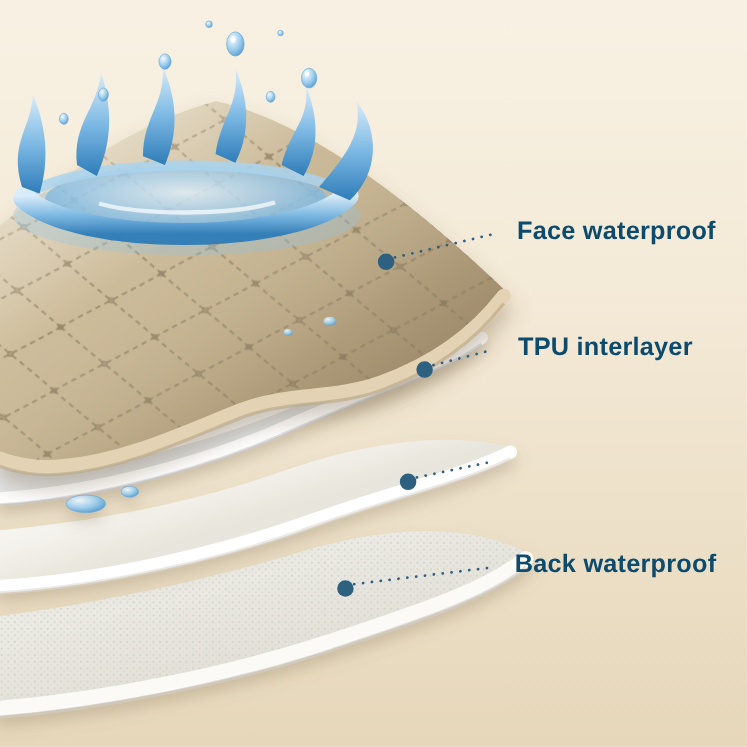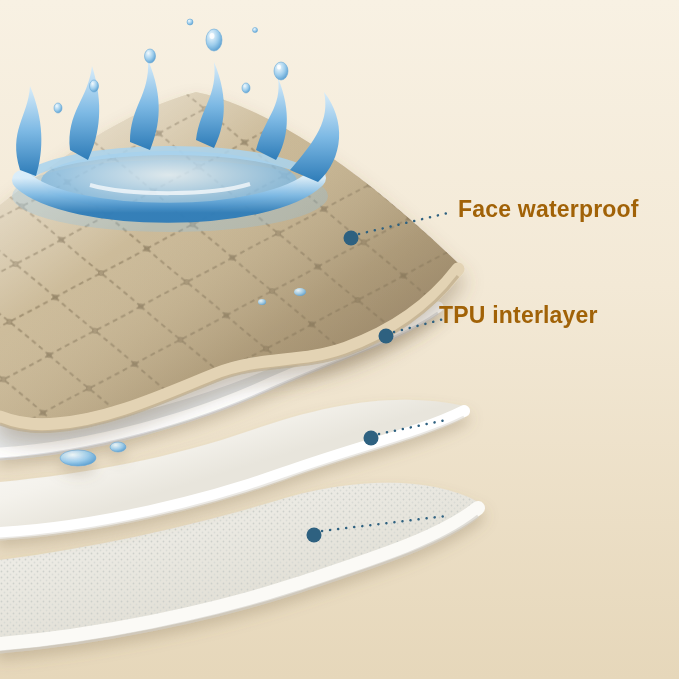--- a/index.html
+++ b/index.html
@@ -5,24 +5,24 @@
   html,body{margin:0;padding:0}
   body{
     width:679px;height:679px;overflow:hidden;
     background:linear-gradient(180deg,#f8f1e3 0%,#f3e9d6 42%,#e6d7ba 100%);
     font-family:"Liberation Sans",sans-serif;
   }
   .stage{position:relative;width:679px;height:679px}
   svg.illustration{position:absolute;left:0;top:0;width:679px;height:679px}
   .callout{
     position:absolute;white-space:nowrap;
-    color:#a16207;font-size:23px;font-weight:700;letter-spacing:.2px;
+    color:#0c4a6e;font-size:23px;font-weight:700;letter-spacing:.2px;margin-left:12px;
   }
   .callout-face{left:458px;top:196px}
-  .callout-tpu{left:439px;top:302px}
+  .callout-tpu{left:459px;top:302px}
   .callout-cotton{left:456px;top:402px}
   .callout-back{left:456px;top:499px}
 </style>
 </head>
 <body>
 
 <div class="stage">
 
   <svg class="illustration" viewBox="0 0 679 679" aria-hidden="true">
     <defs>
@@ -195,14 +195,17 @@
       <circle cx="314" cy="535" r="7.5" fill="#2e6180"></circle>
     </g>
   </svg>
 
   <div class="callout callout-face">
     <span>Face waterproof</span>
   </div>
   <div class="callout callout-tpu">
     <span>TPU interlayer</span>
   </div>
+  <div class="callout callout-back">
+    <span>Back waterproof</span>
+  </div>
 
 </div>
 
 </body></html>

